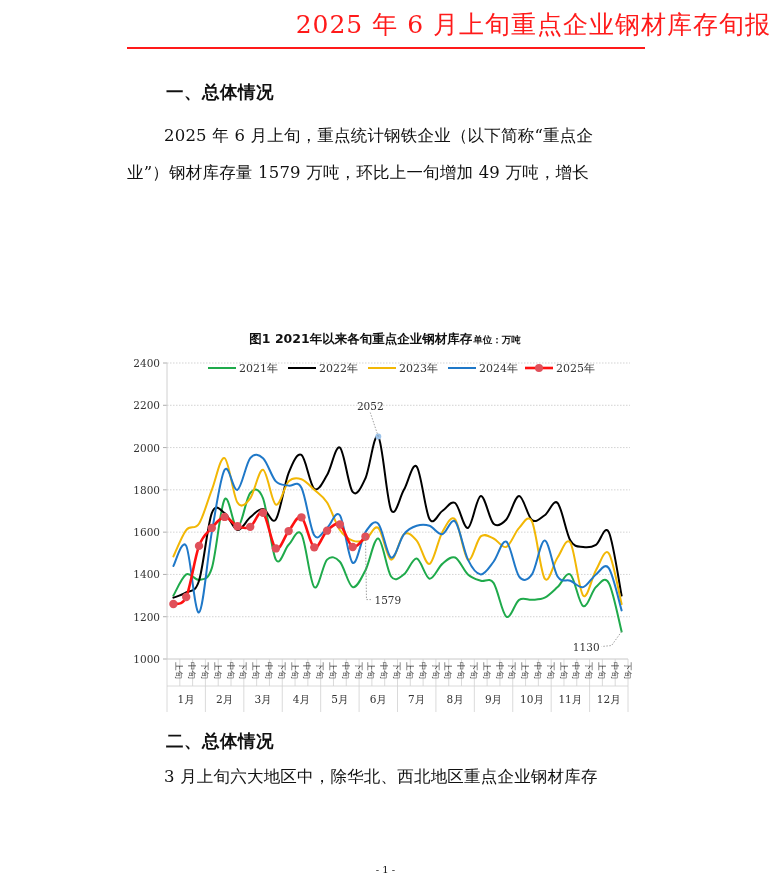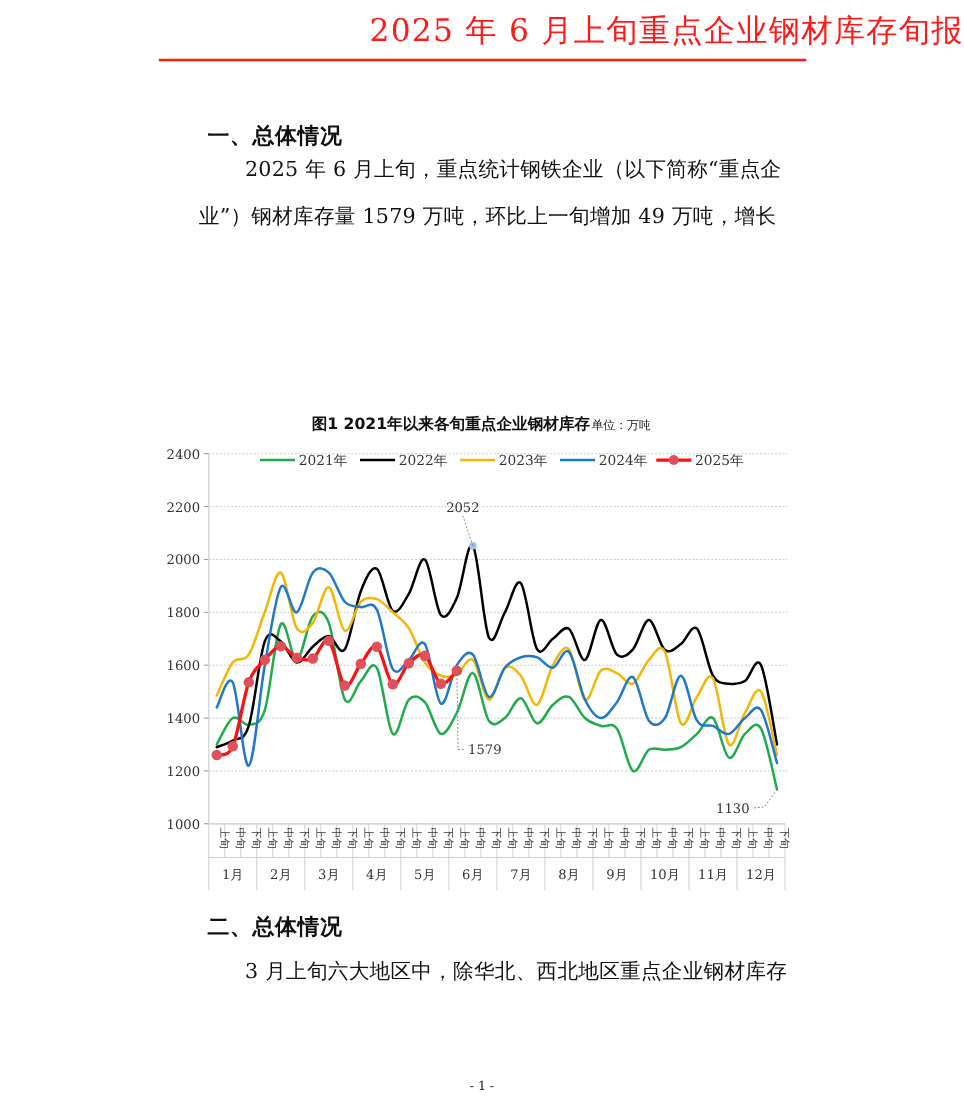--- a/index.html
+++ b/index.html
@@ -6,36 +6,36 @@
   body { width: 771px; height: 896px; position: relative; overflow: hidden;
          font-family: "DejaVu Serif", "Liberation Serif", serif; color: #111; }
   .title { position: absolute; left: 0; width: 771px; top: 8px; text-align: right;
            color: #ff1a1a; font-size: 25px; letter-spacing: 1px; font-weight: normal;
            font-family: "DejaVu Serif", "Liberation Serif", serif; }
   .title-rule { position: absolute; left: 127px; width: 518px; top: 47px; height: 0;
                 border-top: 2px solid #ff1a1a; }
   .h1 { position: absolute; left: 166px; font-size: 17.5px; font-weight: bold;
         font-family: "DejaVu Sans", "Liberation Sans", sans-serif; letter-spacing: 0.5px; }
   .para { position: absolute; left: 127px; width: 520px; font-size: 16.5px;
-          line-height: 36.5px; text-align: justify; text-indent: 2em; letter-spacing: 0.2px; margin-left: 32px; }
+          line-height: 36.5px; text-align: justify; text-indent: 2em; letter-spacing: 0.2px; }
   .para .ln { display: block; white-space: nowrap; text-indent: 0; }
   .para .ln.first { padding-left: 37px; }
   .chart { position: absolute; left: 120px; top: 322px; width: 530px; height: 395px; }
   .chart-title { position: absolute; left: 0; width: 530px; top: 9px; text-align: center;
                  font-family: "DejaVu Sans", "Liberation Sans", sans-serif; font-size: 12.5px; font-weight: bold; }
-  .chart-title .unit { font-weight: normal; font-size: 9.5px; margin-left: 1px; }
+  .chart-title .unit { font-weight: bold; font-size: 9.5px; margin-left: 1px; }
   .page-num { position: absolute; left: 0; width: 771px; top: 864px; text-align: center; font-size: 10px; }
 </style>
 </head>
 <body>
 
 <div class="title">2025 年 6 月上旬重点企业钢材库存旬报</div>
 <div class="title-rule"></div>
 
-<div class="h1" style="top:96px">一、总体情况</div>
+<div class="h1" style="top:80px">一、总体情况</div>
 <div class="para" style="top:118px">
   <span class="ln first">2025 年 6 月上旬，重点统计钢铁企业（以下简称“重点企</span>
   <span class="ln">业”）钢材库存量 1579 万吨，环比上一旬增加 49 万吨，增长</span>
 </div>
 
 <div class="chart">
   <div class="chart-title">
     <span>图1  2021年以来各旬重点企业钢材库存</span><span class="unit">单位：万吨</span>
   </div>
   <svg id="chart-svg" width="530" height="395" viewBox="0 0 530 395">

